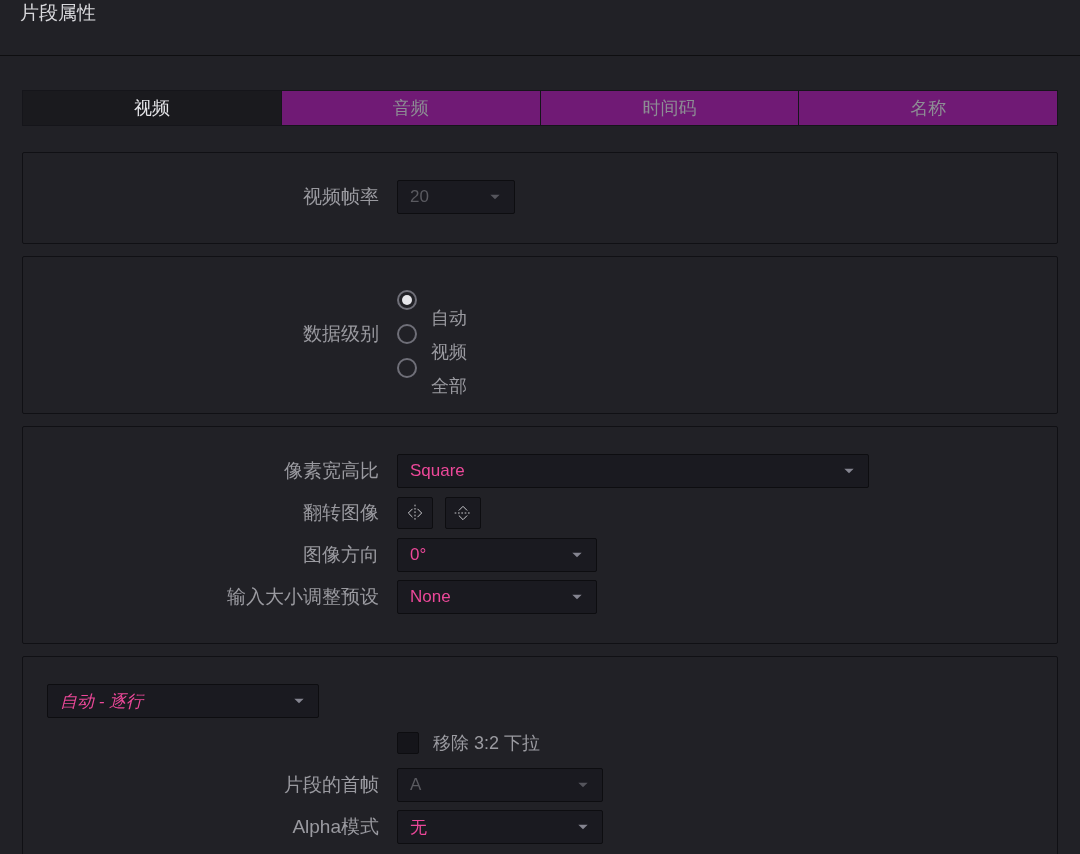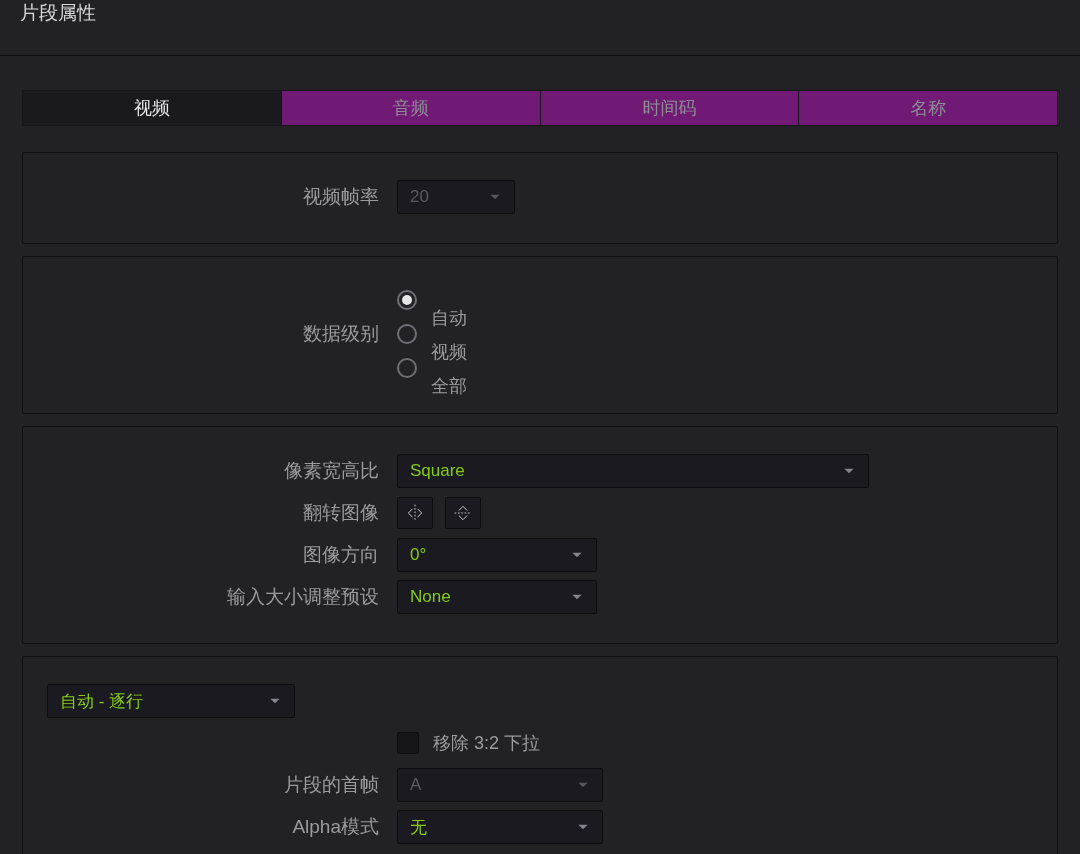--- a/index.html
+++ b/index.html
@@ -64,21 +64,21 @@
   .field { flex: 1; display: flex; align-items: center; }
 
   .select {
     display: flex;
     align-items: center;
     justify-content: space-between;
     height: 34px;
     background: #1a1a20;
     border: 1px solid #0d0d10;
     padding: 0 12px;
-    color: #84cc16;
+    color: #ec4899;
     font-size: 17px;
     cursor: pointer;
     border-radius: 2px;
   }
   .select.disabled { color: #5a5a60; }
   .select .val { flex: 1; }
   .chevron { margin-left: 10px; display:inline-flex; }
   .chevron svg { width: 14px; height: 14px; fill: #858590; }
   .disabled .chevron svg { fill: #55555c; }
 
@@ -109,21 +109,21 @@
   .checkbox {
     width:22px; height:22px; border:1px solid #0d0d10; background:#15151a;
     margin-right: 14px; border-radius:2px; cursor:pointer;
   }
   .cb-label { color:#9a9aa0; font-size:18px; }
 
   
   .w-small  { width: 118px; }
   .w-med    { width: 200px; }
   .w-med2   { width: 206px; }
-  .w-large  { width: 248px; }
+  .w-large  { width: 272px; font-style: italic; }
   .w-xlarge { width: 472px; }
 
   
   .panel + .panel { margin-top: 12px; }
 </style>
 </head>
 <body>
 
 <div class="title-bar">片段属性</div>
 

